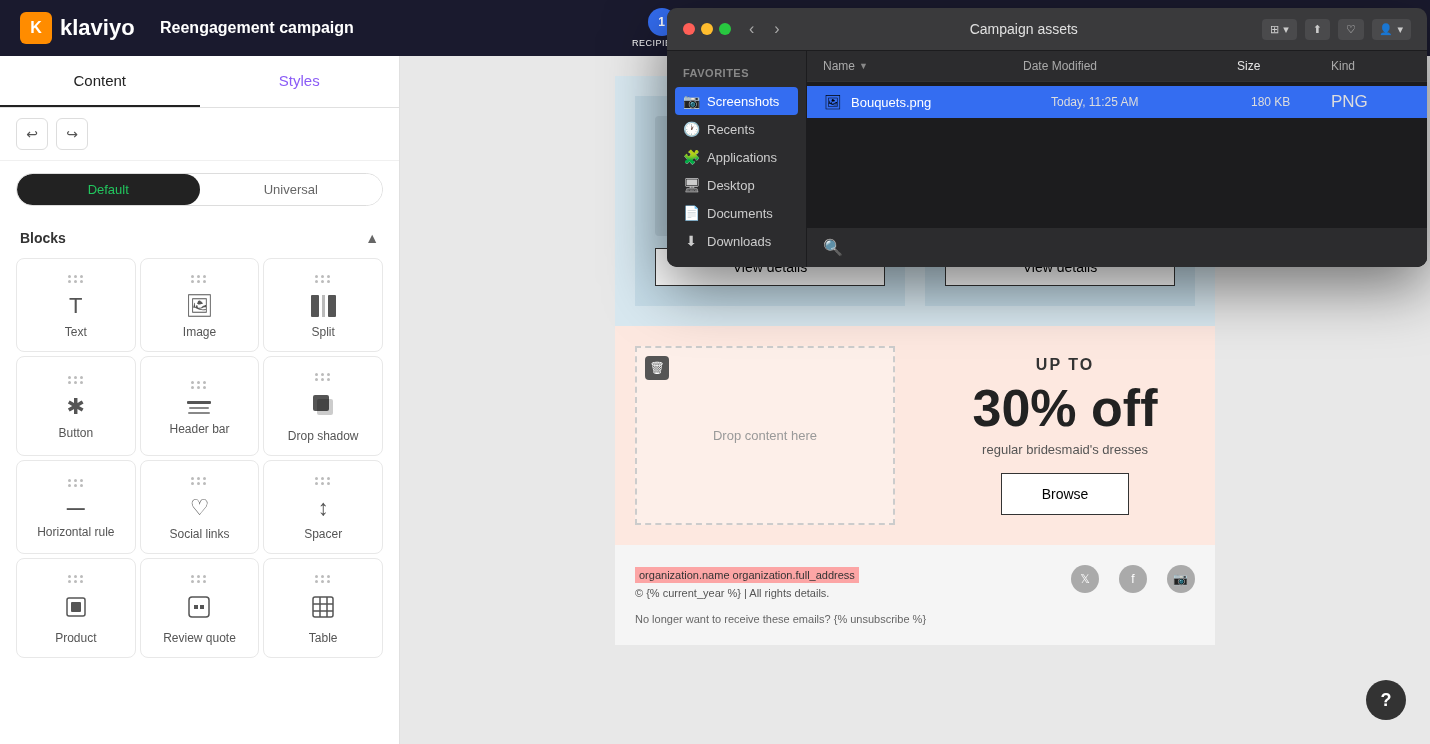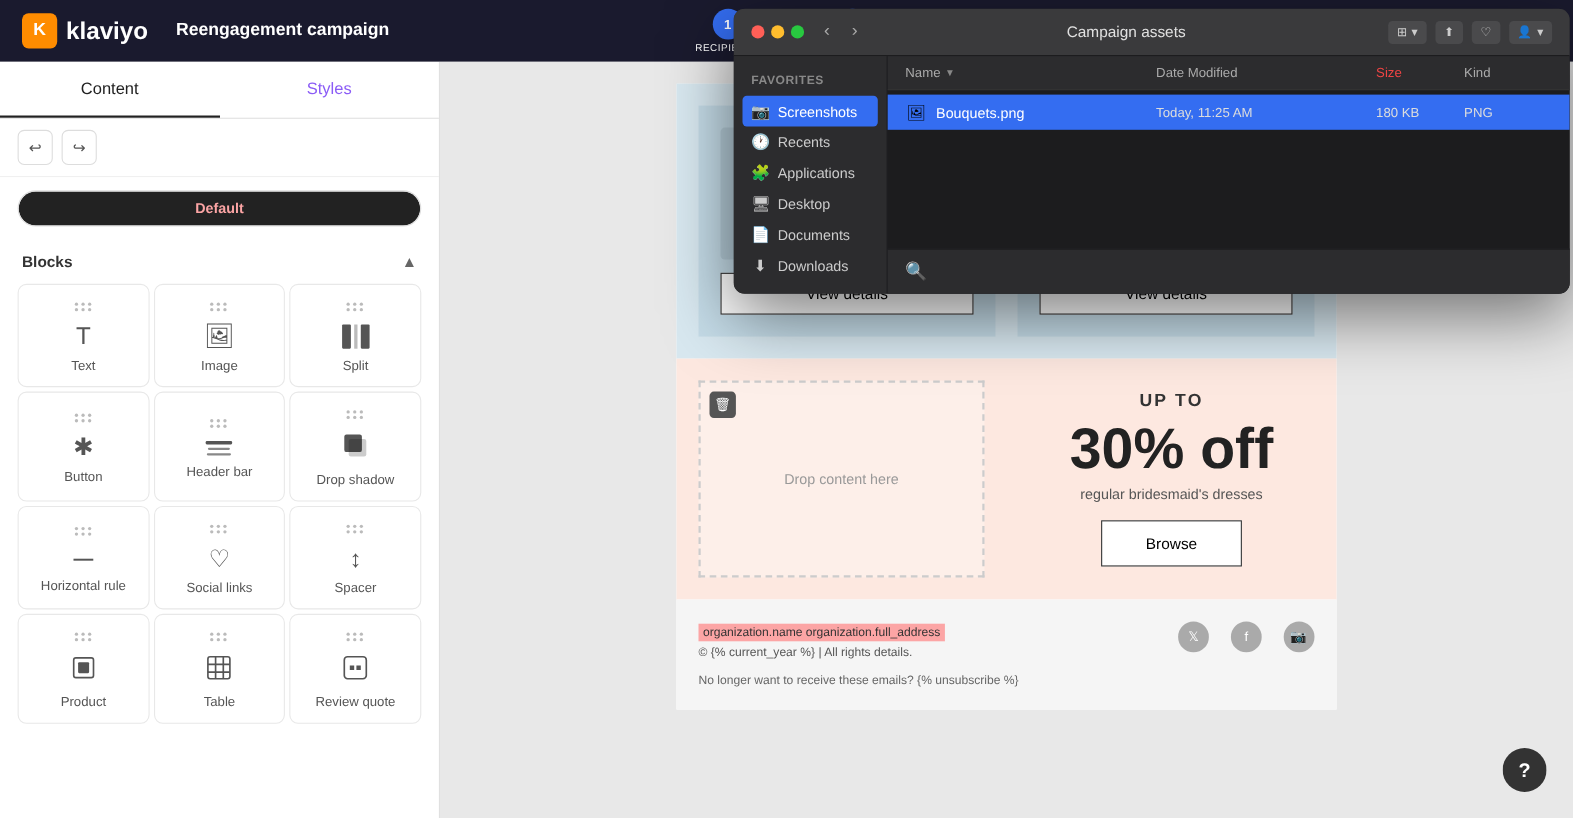--- a/index.html
+++ b/index.html
@@ -154,23 +154,22 @@
       flex: 1;
       padding: 8px 16px;
       text-align: center;
       font-size: 13px;
       cursor: pointer;
       color: #666;
       background: white;
     }
     .view-btn.active {
       background: #222;
-      color: #fca5a5;
+      color: #22c55e;
       border-radius: 20px;
-      font-weight: bold;
     }
 
     .blocks-header {
       display: flex;
       align-items: center;
       justify-content: space-between;
       padding: 12px 20px 8px;
     }
     .blocks-title {
       font-size: 14px;
@@ -504,40 +503,40 @@
       flex: 1;
       background: #1c1c1e;
       display: flex;
       flex-direction: column;
     }
     .file-list-header {
       display: flex;
       align-items: center;
       padding: 8px 16px;
       border-bottom: 1px solid #333;
-      gap: 0;
+      gap: 14px;
       background: #2c2c2e;
     }
     .col-name {
       flex: 1;
       font-size: 12px;
       color: #aaa;
       display: flex;
       align-items: center;
       gap: 4px;
     }
     .col-date {
       width: 200px;
       font-size: 12px;
       color: #aaa;
     }
     .col-size {
       width: 80px;
       font-size: 12px;
-      color: #ef4444;
+      color: #e5e5e5;
     }
     .col-kind {
       width: 80px;
       font-size: 12px;
       color: #aaa;
     }
     .sort-arrow {
       font-size: 9px;
       color: #888;
     }
@@ -578,21 +577,21 @@
     }
     .file-row.selected .file-row-date { color: #ddd; }
     .file-row-size {
       width: 80px;
       font-size: 12px;
       color: #aaa;
     }
     .file-row.selected .file-row-size { color: #ddd; }
     .file-row-kind {
       width: 80px;
-      font-size: 12px;
+      font-size: 17px;
       color: #aaa;
     }
     .file-row.selected .file-row-kind { color: #ddd; }
 
     .dialog-footer {
       display: flex;
       align-items: center;
       padding: 10px 16px;
       background: #2c2c2e;
       border-top: 1px solid #1c1c1e;
@@ -660,20 +659,21 @@
       <div class="panel-tab">Styles</div>
     </div>
 
     <div class="toolbar-row">
       <button class="toolbar-btn">↩</button>
       <button class="toolbar-btn">↪</button>
     </div>
 
     <div class="view-toggle">
       <div class="view-btn active">Default</div>
+      <div class="view-btn">Universal</div>
     </div>
 
     <div class="blocks-header">
       <span class="blocks-title">Blocks</span>
       <span class="blocks-chevron">▲</span>
     </div>
 
     <div class="blocks-grid">
 
       <div class="block-item">
@@ -815,20 +815,39 @@
             <div class="drag-dot"></div>
             <div class="drag-dot"></div>
           </div>
         <div class="block-icon">
           <svg width="24" height="24" viewBox="0 0 24 24">
             <rect x="3" y="3" width="18" height="18" rx="2" fill="none" stroke="#555" stroke-width="1.5"></rect>
             <rect x="7" y="7" width="10" height="10" rx="1" fill="#555"></rect>
           </svg>
         </div>
         <span class="block-label">Product</span>
+      </div>
+
+      <div class="block-item">
+        <div class="drag-dots">
+            <div class="drag-dot"></div>
+            <div class="drag-dot"></div>
+            <div class="drag-dot"></div>
+            <div class="drag-dot"></div>
+            <div class="drag-dot"></div>
+            <div class="drag-dot"></div>
+          </div>
+        <div class="block-icon">
+          <svg width="24" height="24" viewBox="0 0 24 24">
+            <rect x="2" y="2" width="20" height="20" rx="3" fill="none" stroke="#555" stroke-width="1.5"></rect>
+            <path d="M7 10 L7 14 L11 14 L11 10 Z" fill="#555"></path>
+            <path d="M13 10 L13 14 L17 14 L17 10 Z" fill="#555"></path>
+          </svg>
+        </div>
+        <span class="block-label">Review quote</span>
       </div>
 
       <div class="block-item">
         <div class="drag-dots">
             <div class="drag-dot"></div>
             <div class="drag-dot"></div>
             <div class="drag-dot"></div>
             <div class="drag-dot"></div>
             <div class="drag-dot"></div>
             <div class="drag-dot"></div>
@@ -836,39 +855,20 @@
         <div class="block-icon">
           <svg width="24" height="24" viewBox="0 0 24 24">
             <rect x="2" y="2" width="20" height="20" rx="2" fill="none" stroke="#555" stroke-width="1.5"></rect>
             <line x1="2" y1="9" x2="22" y2="9" stroke="#555" stroke-width="1.5"></line>
             <line x1="2" y1="16" x2="22" y2="16" stroke="#555" stroke-width="1.5"></line>
             <line x1="9" y1="2" x2="9" y2="22" stroke="#555" stroke-width="1.5"></line>
             <line x1="16" y1="2" x2="16" y2="22" stroke="#555" stroke-width="1.5"></line>
           </svg>
         </div>
         <span class="block-label">Table</span>
-      </div>
-
-      <div class="block-item">
-        <div class="drag-dots">
-            <div class="drag-dot"></div>
-            <div class="drag-dot"></div>
-            <div class="drag-dot"></div>
-            <div class="drag-dot"></div>
-            <div class="drag-dot"></div>
-            <div class="drag-dot"></div>
-          </div>
-        <div class="block-icon">
-          <svg width="24" height="24" viewBox="0 0 24 24">
-            <rect x="2" y="2" width="20" height="20" rx="3" fill="none" stroke="#555" stroke-width="1.5"></rect>
-            <path d="M7 10 L7 14 L11 14 L11 10 Z" fill="#555"></path>
-            <path d="M13 10 L13 14 L17 14 L17 10 Z" fill="#555"></path>
-          </svg>
-        </div>
-        <span class="block-label">Review quote</span>
       </div>
     </div>
   </div>
 
   <div class="canvas-area">
     <div class="email-canvas">
 
       <div class="email-product-row">
         <div class="product-card">
           <div class="product-card-image"></div>

